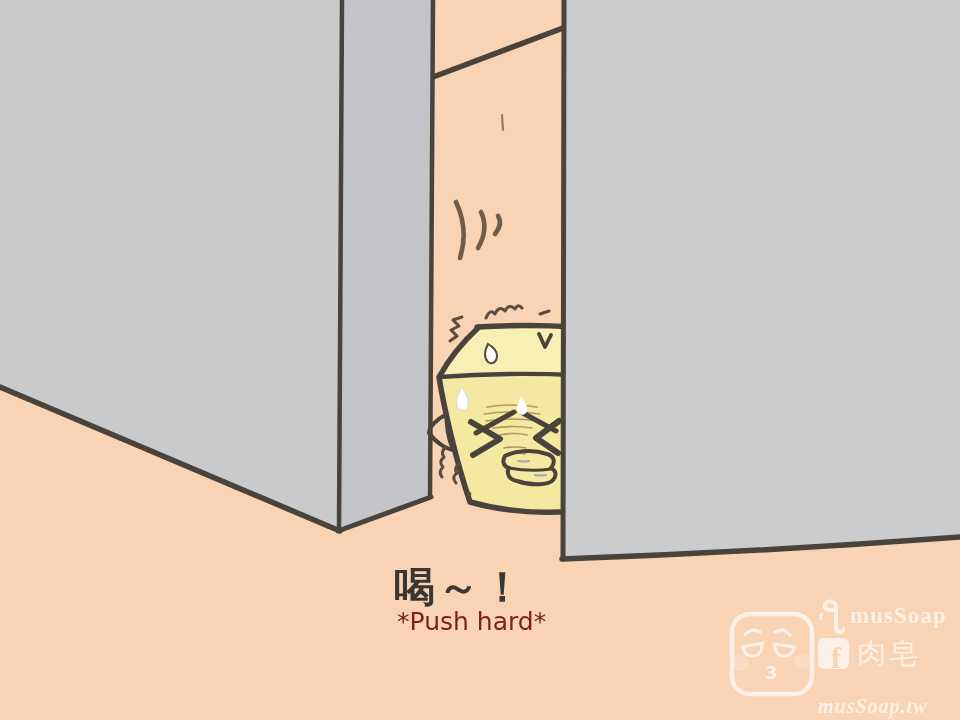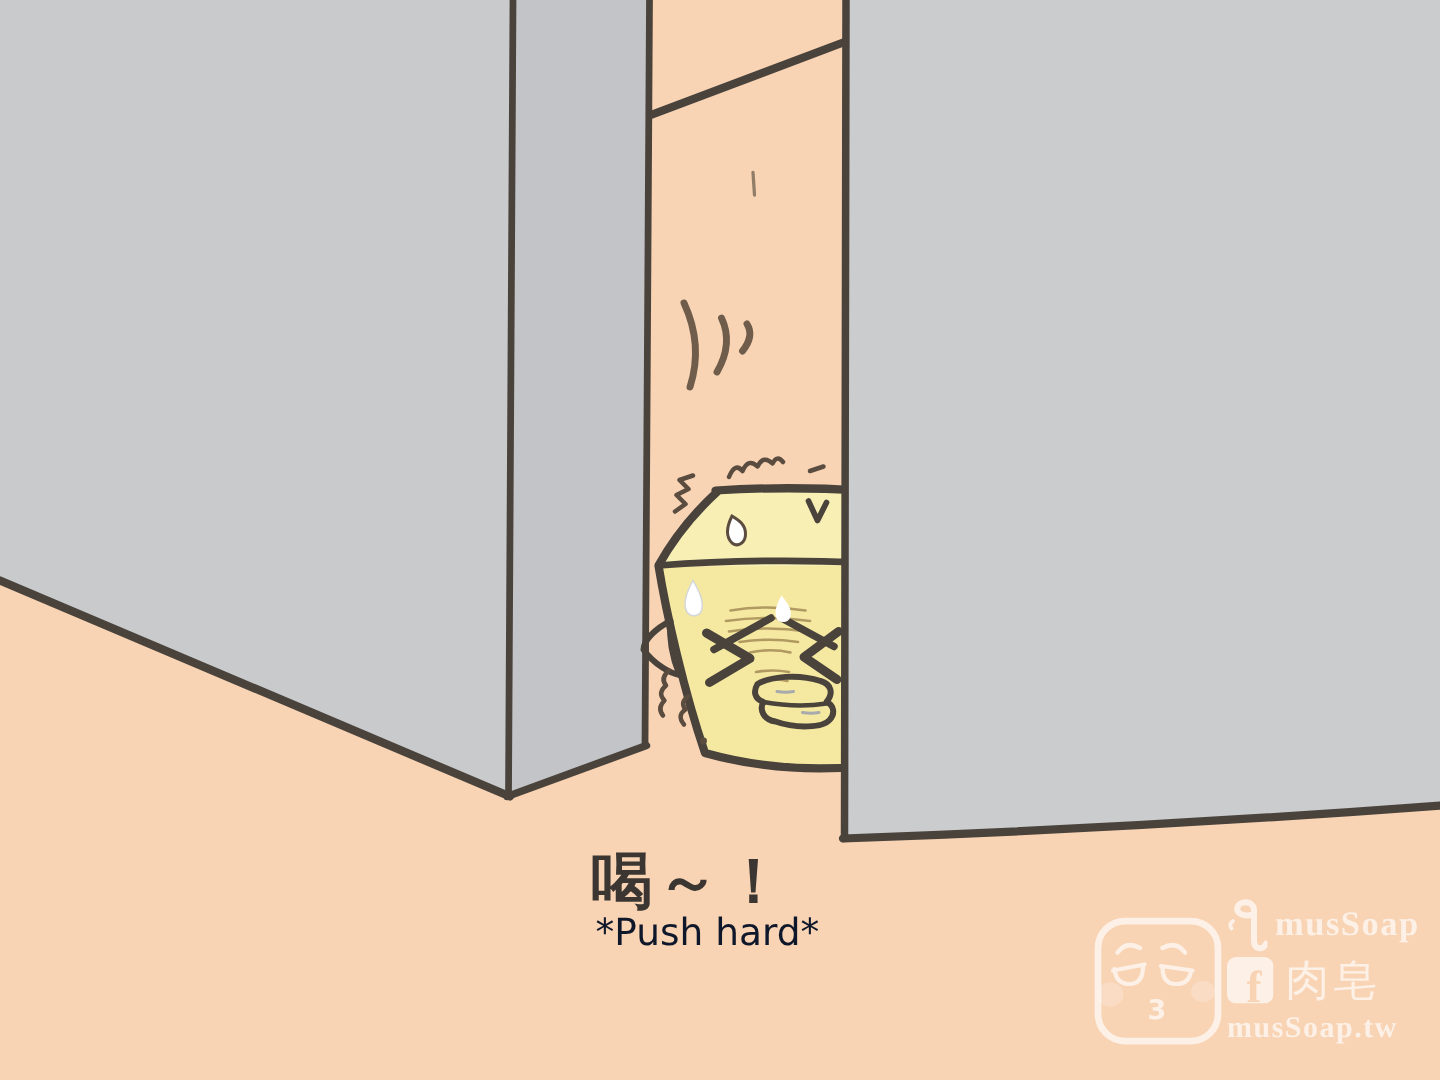--- a/index.html
+++ b/index.html
@@ -10,39 +10,39 @@
   .scene{position:absolute;left:0;top:0;}
   .ink{stroke:#4a433c;fill:none;stroke-linecap:round;stroke-linejoin:round;}
   .sq{stroke:#5b4c40;fill:none;stroke-linecap:round;stroke-linejoin:round;stroke-width:3;}
   .wr{stroke:#b09a61;fill:none;stroke-linecap:round;stroke-width:1.7;}
   .sfx{
     position:absolute;left:394px;top:560px;
     font-size:41px;font-weight:600;letter-spacing:3px;color:#3b3631;white-space:nowrap;
   }
   .sfx-en{
     position:absolute;left:397px;top:607px;
-    font-size:25px;font-weight:500;color:#0f172a;white-space:nowrap;
+    font-size:25px;font-weight:500;color:#7f1d1d;white-space:nowrap;
   }
   .watermark{
     position:absolute;left:726px;top:596px;width:230px;height:115px;
     color:rgba(255,255,255,0.66);
   }
   .wm-mascot{position:absolute;left:3px;top:15px;}
   .wm-col{position:absolute;left:92px;top:2px;width:135px;}
   .wm-row{display:flex;align-items:flex-start;}
   .wm-row1{height:40px;}
   .wm-row2{height:34px;}
   .brand{
     font-family:"Liberation Serif",serif;font-weight:bold;font-size:23px;
     line-height:36px;margin-left:5px;letter-spacing:1px;
   }
   .cjk{font-size:29px;line-height:31px;margin-left:8px;letter-spacing:3px;font-weight:400;}
   .site{
     font-family:"Liberation Serif",serif;font-weight:bold;font-size:20px;
-    letter-spacing:1px;margin-top:2px;display:inline-block;
+    letter-spacing:1px;margin-top:23px;display:inline-block;font-style:italic;
   }
 </style>
 </head>
 <body>
 
 <div class="stage">
 
   <svg class="scene" width="960" height="720" viewBox="0 0 960 720">
 
     <rect x="0" y="0" width="960" height="720" fill="#f8d4b5"></rect>

